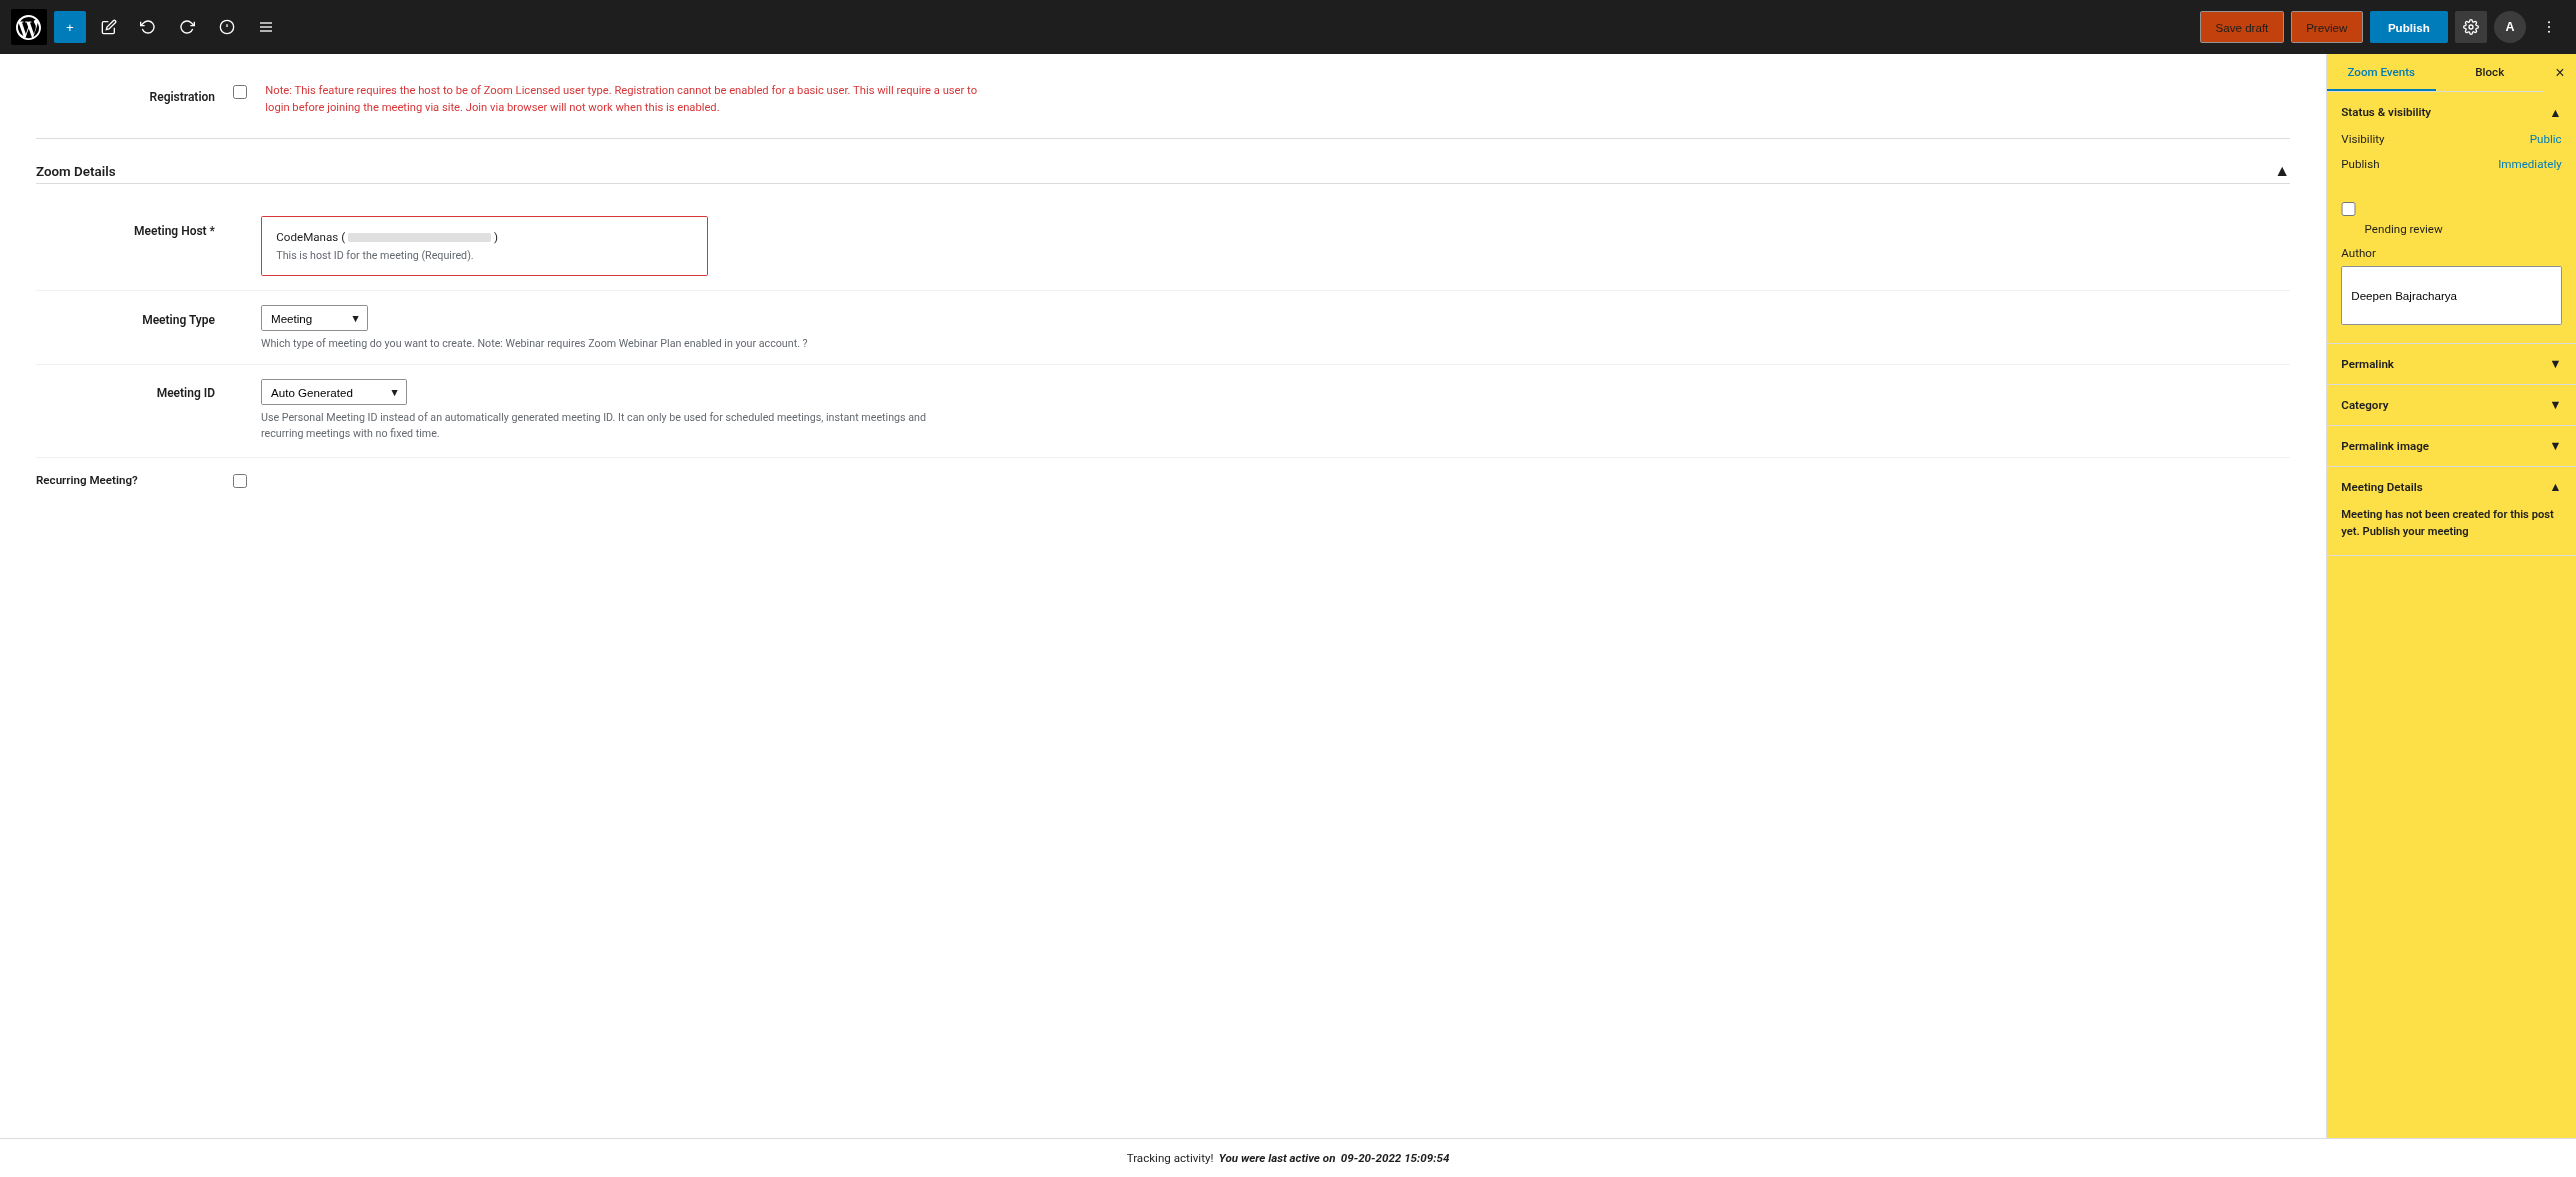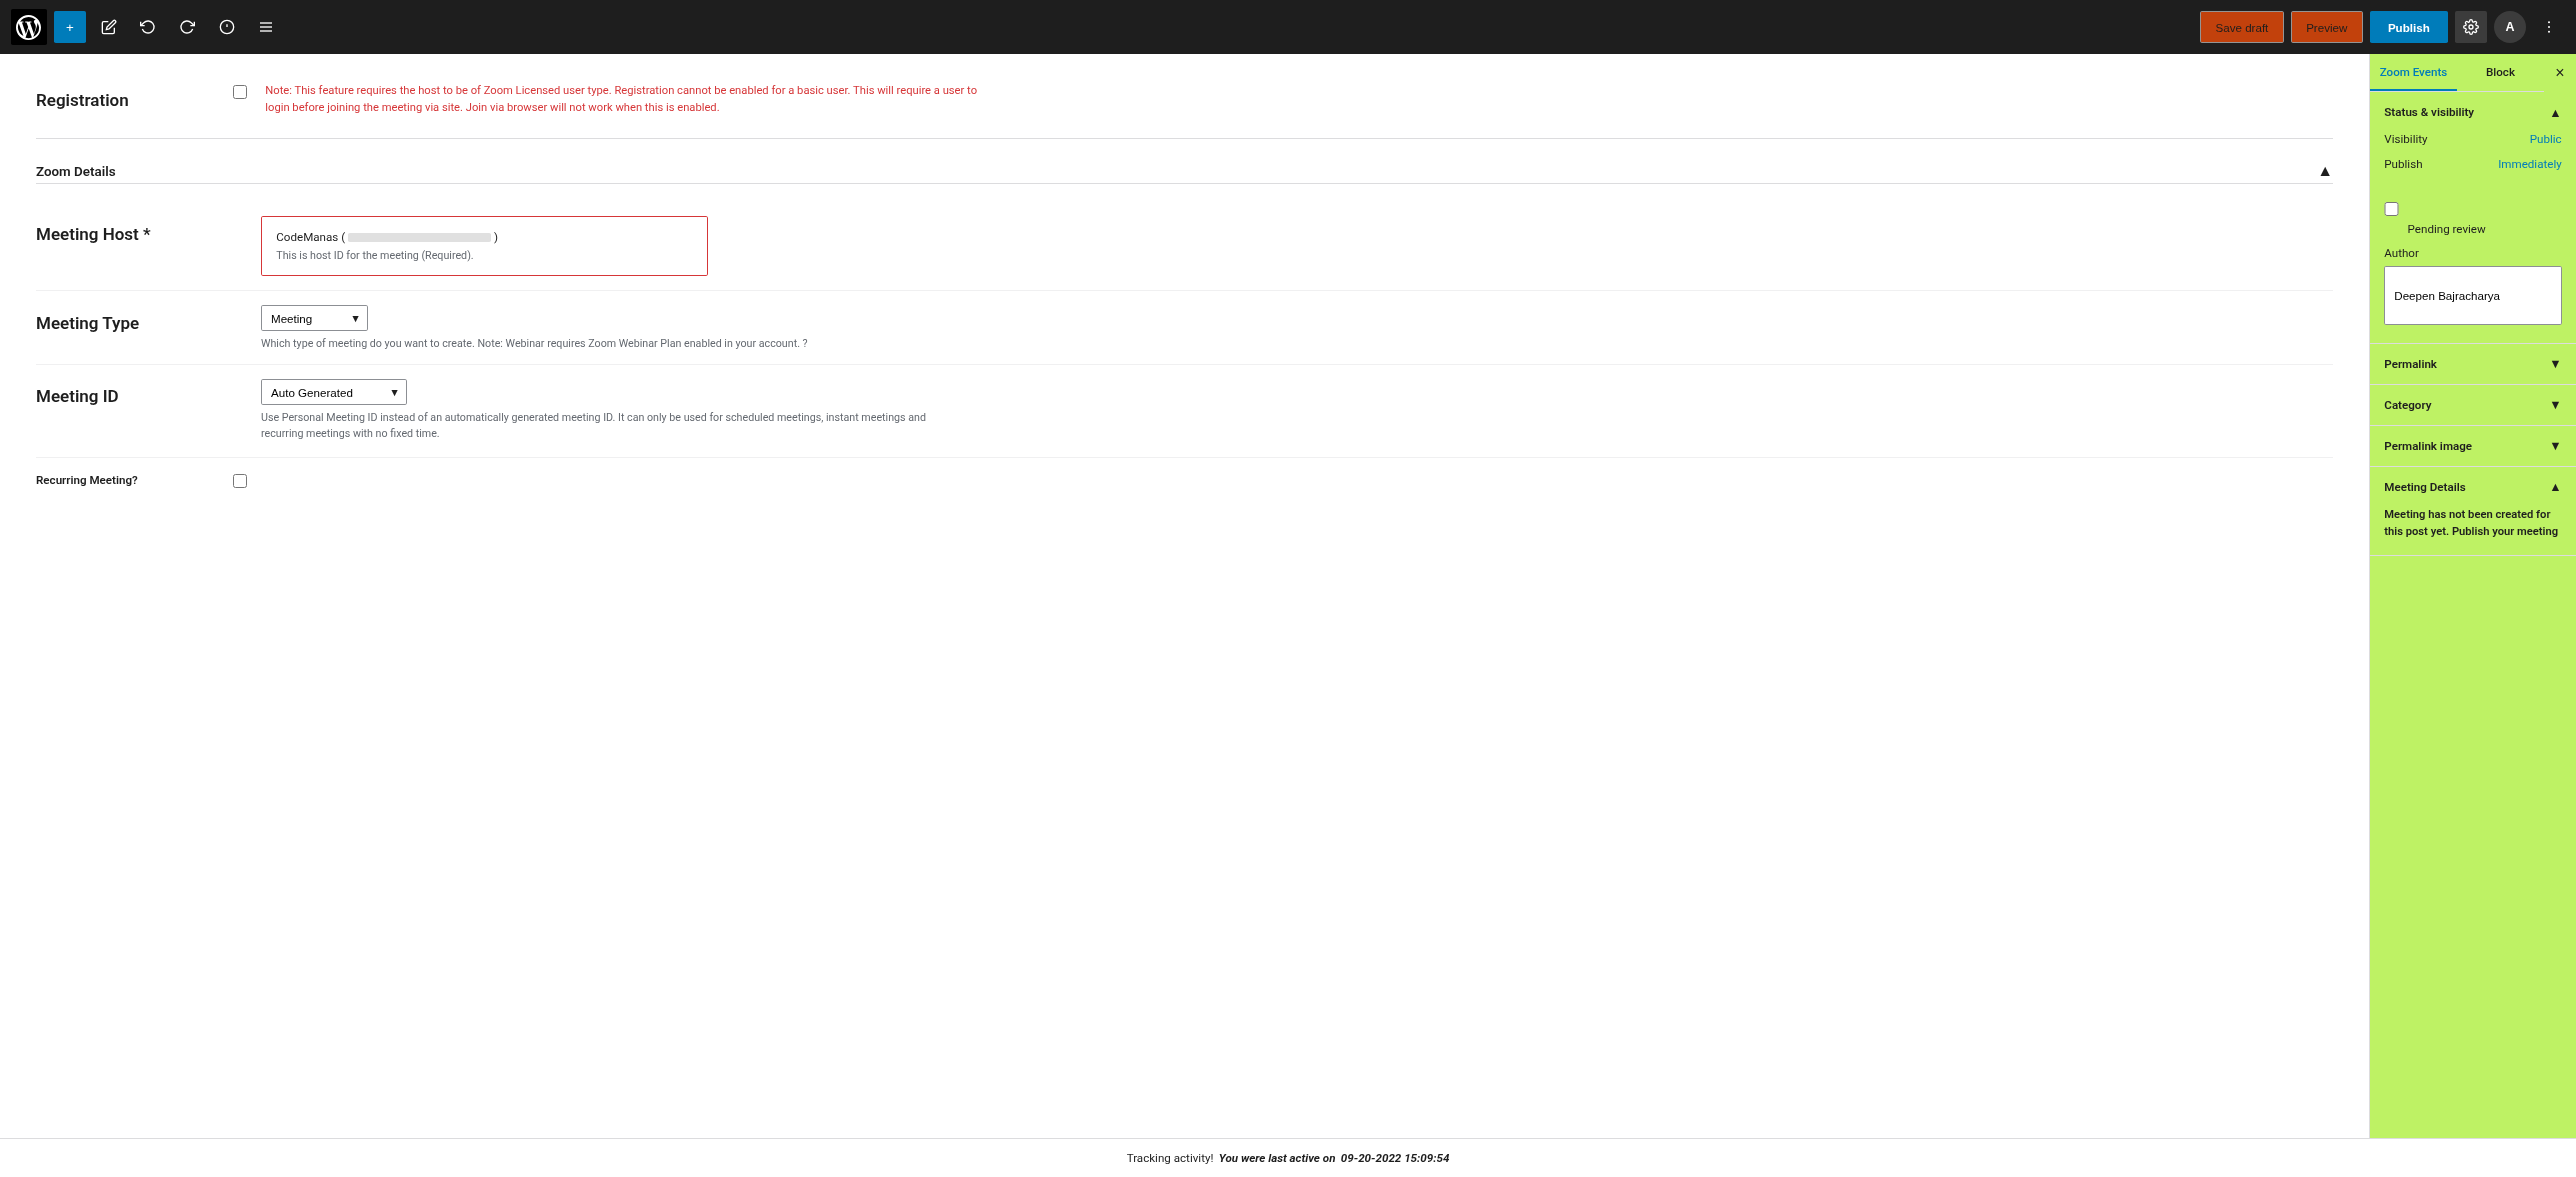--- a/index.html
+++ b/index.html
@@ -59,21 +59,21 @@
     
     .registration-section { margin-bottom: 21.5px; border-bottom: 0.9px solid #dcdcde; padding-bottom: 21.5px; }
     .registration-row { display: flex; align-items: flex-start; gap: 18px; }
     .reg-label { font-size: 11.6px; font-weight: 600; color: #1e1e1e; min-width: 179px; }
     .reg-checkbox { margin-top: 1.8px; width: 14.3px; height: 14.3px; cursor: pointer; }
     .reg-note { font-size: 11.2px; color: #d63638; line-height: 1.5; max-width: 716px; }
 
     
     .zoom-details-section { }
     .field-row { display: flex; align-items: flex-start; gap: 18px; padding: 14.3px 0; border-bottom: 0.9px solid #f0f0f1; }
-    .field-label { font-size: 17px; font-weight: 600; min-width: 179px; padding-top: 7.2px; flex-shrink: 0; }
+    .field-label { font-size: 12px; font-weight: 600; min-width: 179px; padding-top: 7.2px; flex-shrink: 0; text-align: right; }
     .field-content { flex: 1; padding-left: 28px; }
 
     
     .host-box {
       border: 1.8px solid #d63638; border-radius: 1.8px; padding: 12.5px 14.3px; max-width: 447px;
     }
     .host-name { font-size: 11.6px; color: #1e1e1e; margin-bottom: 5.4px; }
     .host-id { display: inline-block; width: 143px; height: 9px; background: #e0e0e0; border-radius: 1.8px; vertical-align: middle; }
     .host-hint { font-size: 10.7px; color: #646970; }
 
@@ -100,21 +100,21 @@
     .autogen-select { min-width: 143px; }
 
     .field-hint-long { font-size: 10.7px; color: #646970; margin-top: 5.4px; max-width: 680px; line-height: 1.5; }
 
     
     .recurring-row { display: flex; align-items: center; gap: 18px; padding: 14.3px 0; }
     .recurring-label { font-size: 11.6px; font-weight: 600; min-width: 179px; }
 
     
     .sidebar {
-      width: 207px; flex-shrink: 0; background: #bef264; border-left: 0.9px solid #dcdcde;
+      width: 250px; flex-shrink: 0; background: #fde047; border-left: 0.9px solid #dcdcde;
       overflow-y: auto; height: calc(100vh - 54px);
     }
     .sidebar-tabs { display: flex; border-bottom: 0.9px solid #dcdcde; }
     .sidebar-tab {
       flex: 1; padding: 10.7px 7.2px; text-align: center; font-size: 11.6px; font-weight: 500;
       cursor: pointer; border-bottom: 2.7px solid transparent; color: #1e1e1e;
     }
     .sidebar-tab.active { border-bottom-color: #007cba; color: #007cba; }
     .sidebar-close {
       width: 32px; height: 32px; background: none; border: none; cursor: pointer;

